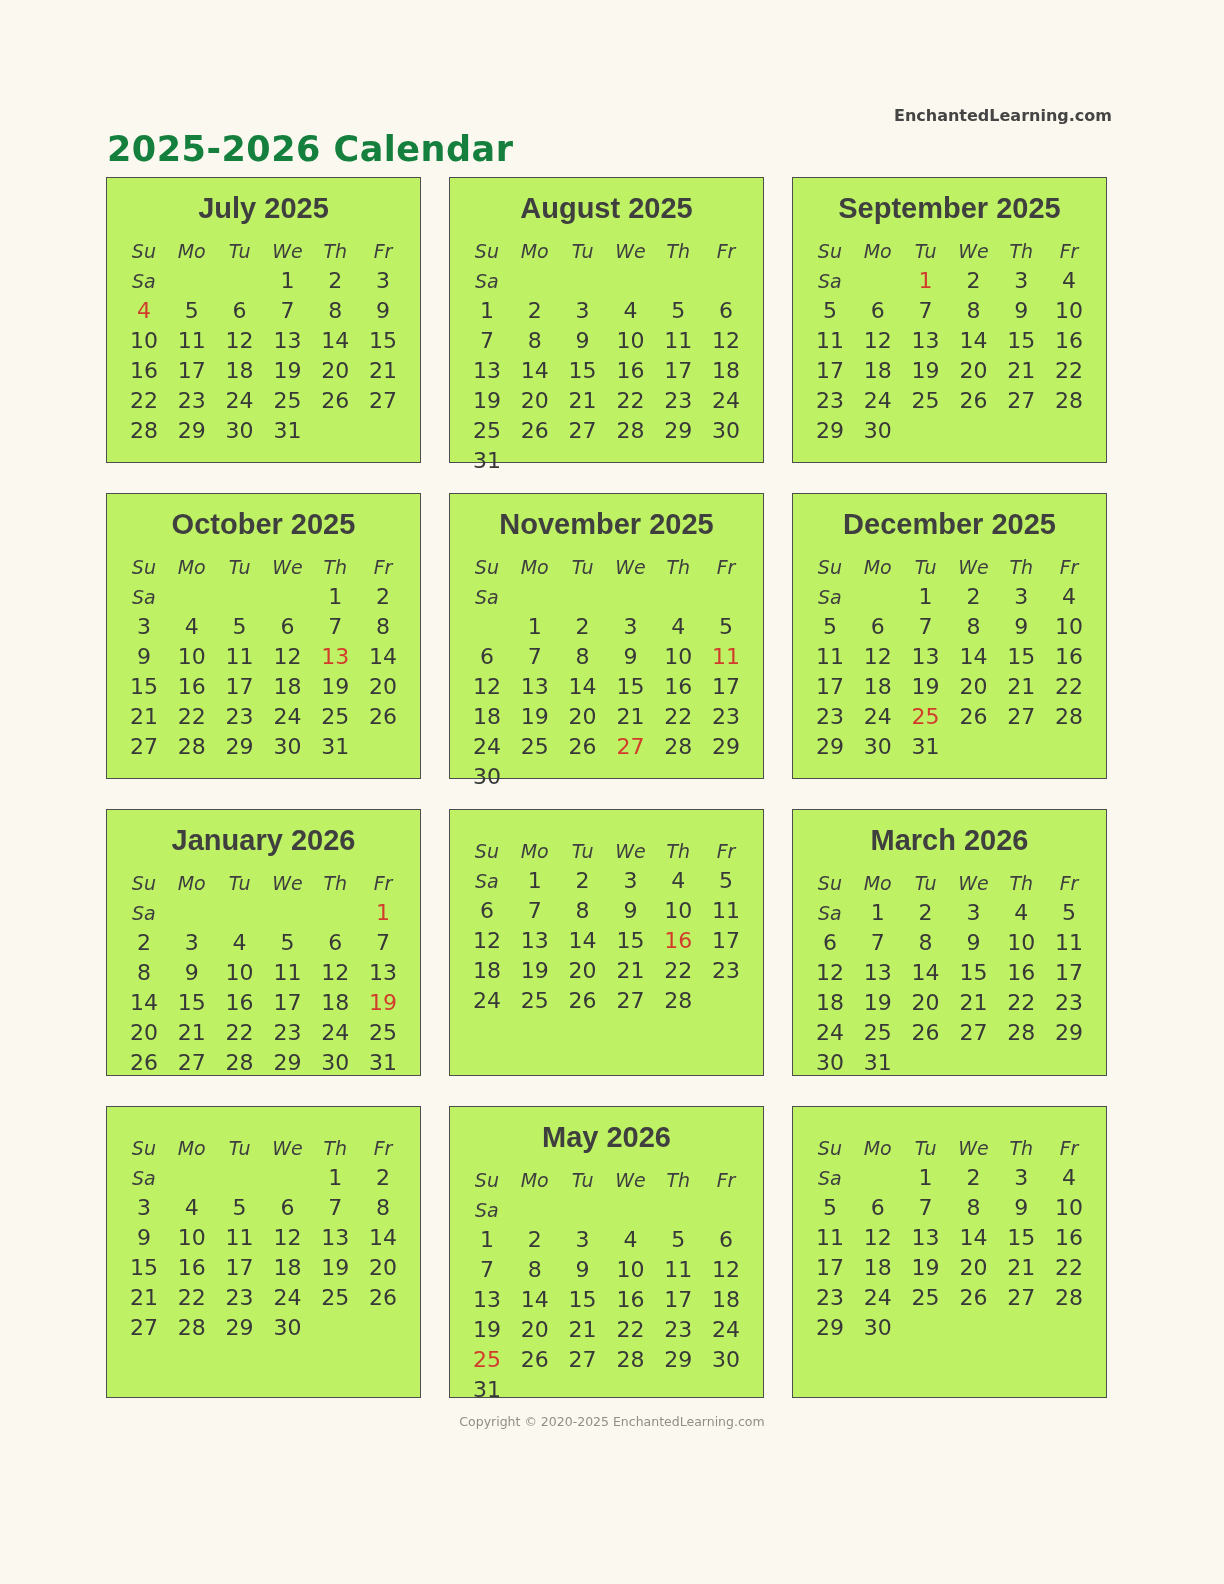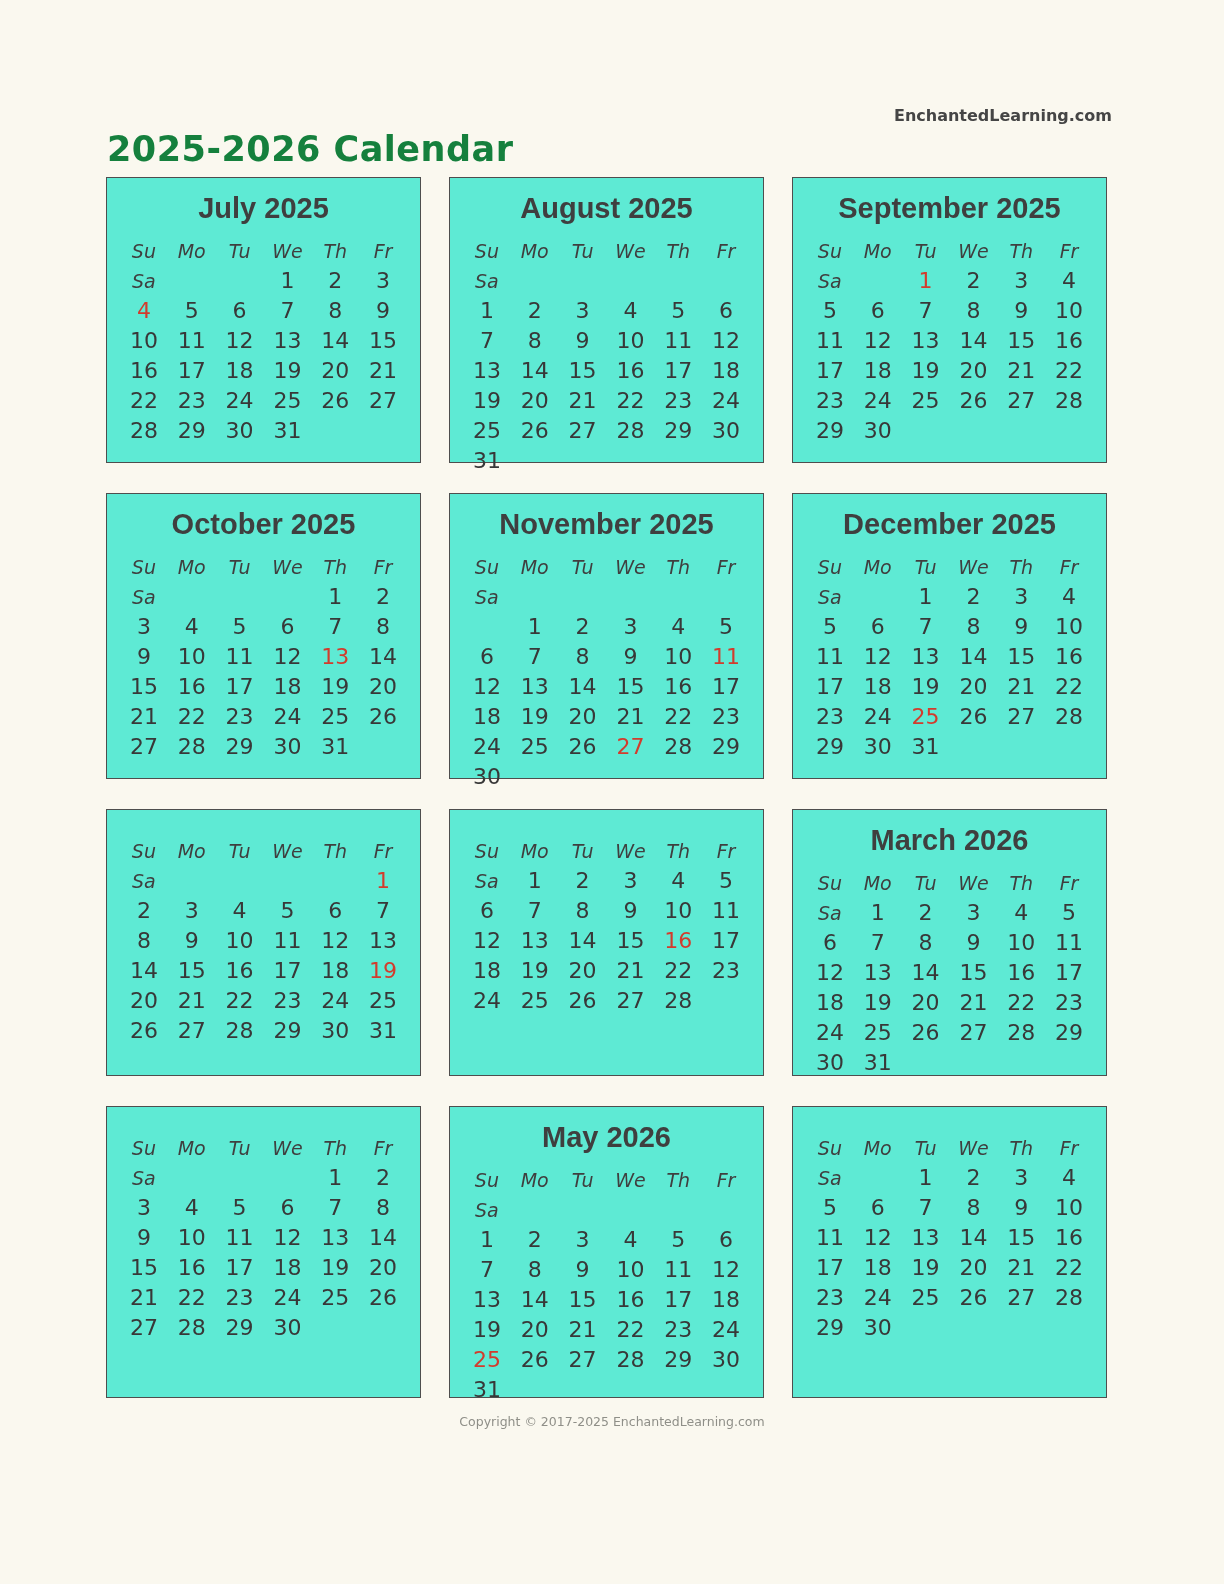--- a/index.html
+++ b/index.html
@@ -40,21 +40,21 @@
     display: grid;
     grid-template-columns: repeat(3, 315px);
     grid-template-rows: 286px 286px 267px 292px;
     column-gap: 28px;
     row-gap: 30px;
   }
   .month {
     border: 1.5px solid #4e4e4e;
     box-sizing: border-box;
     padding-top: 15px;
-    background: #5eead4;
+    background: #bef264;
   }
   .month-title {
     text-align: center;
     font-family: "Liberation Sans", sans-serif;
     font-size: 29px;
     font-weight: bold;
     color: #3f3f3f;
     line-height: 1.1;
   }
   .day-grid {
@@ -366,20 +366,21 @@
           <span class="day holiday">25</span>
           <span class="day">26</span>
           <span class="day">27</span>
           <span class="day">28</span>
           <span class="day">29</span>
           <span class="day">30</span>
           <span class="day">31</span>
         </div>
   </div>
       <div class="month">
+    <div class="month-title">January 2026</div>
     <div class="day-grid">
           <span class="wd">Su</span>
           <span class="wd">Mo</span>
           <span class="wd">Tu</span>
           <span class="wd">We</span>
           <span class="wd">Th</span>
           <span class="wd">Fr</span>
           <span class="wd">Sa</span>
           <span class="day blank"></span>
           <span class="day blank"></span>
@@ -628,14 +629,14 @@
           <span class="day">24</span>
           <span class="day">25</span>
           <span class="day">26</span>
           <span class="day">27</span>
           <span class="day">28</span>
           <span class="day">29</span>
           <span class="day">30</span>
         </div>
   </div>
     </div>
-  <div class="footer">Copyright © 2017-2025 EnchantedLearning.com</div>
+  <div class="footer">Copyright © 2020-2025 EnchantedLearning.com</div>
 </div>
 
 </body></html>

